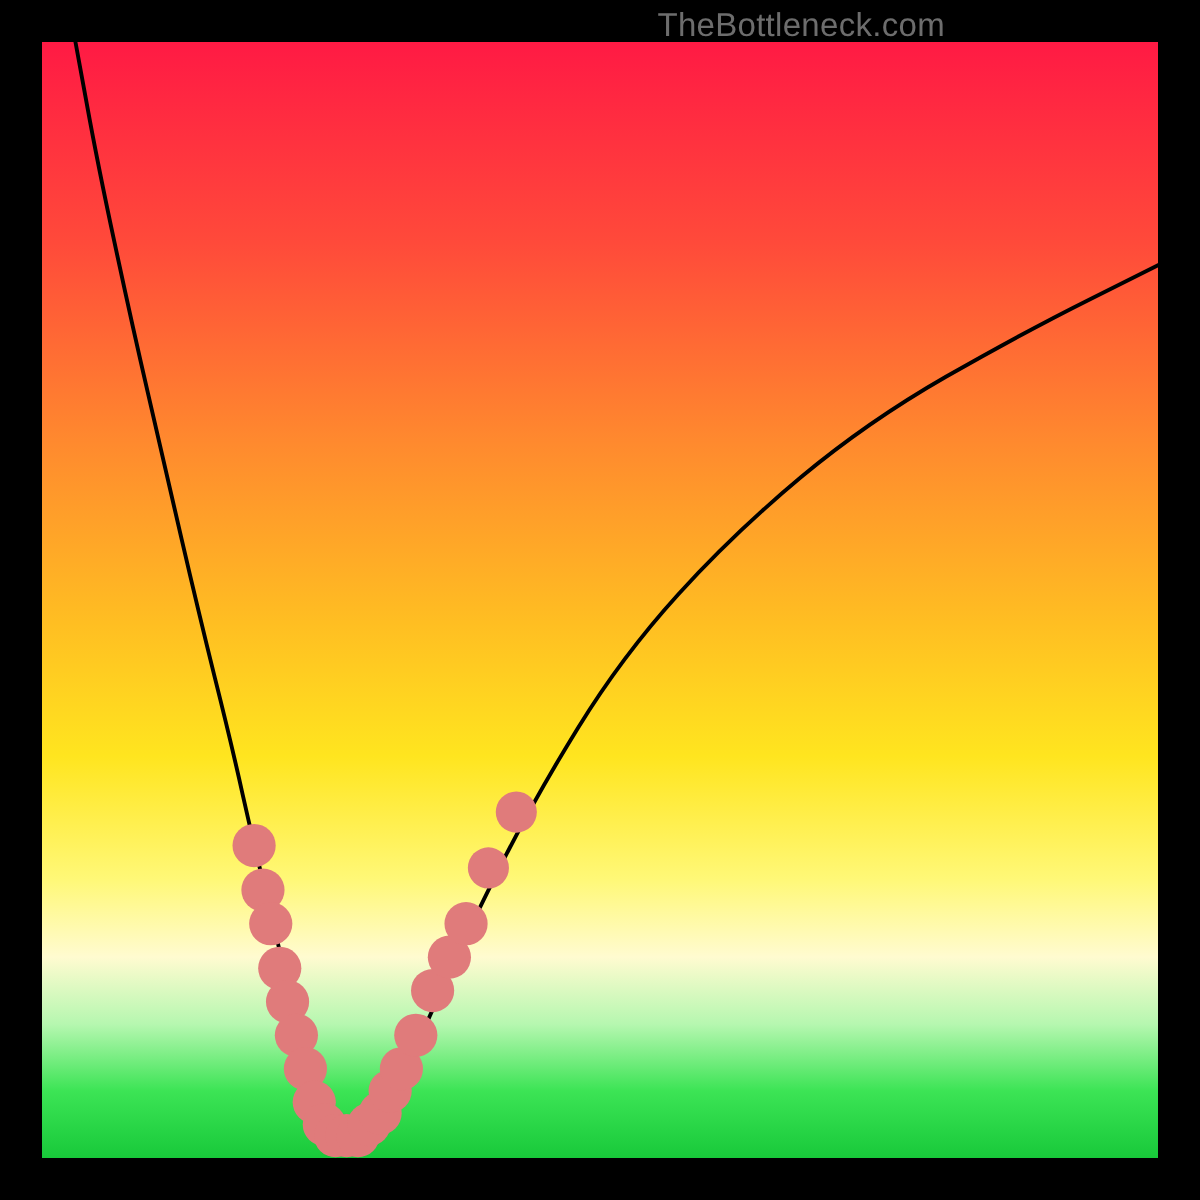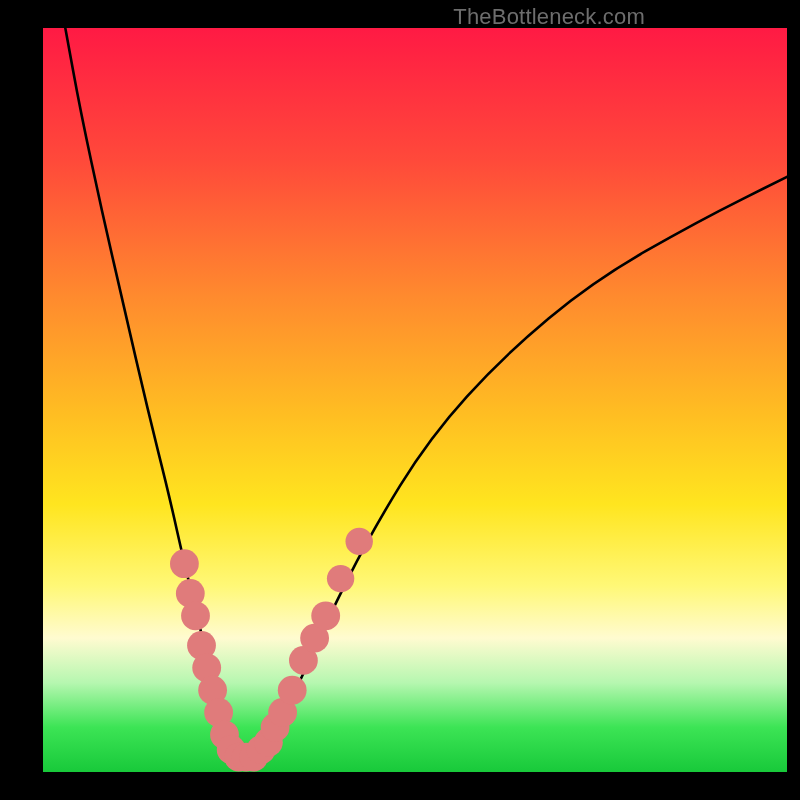--- a/index.html
+++ b/index.html
@@ -9,21 +9,20 @@
     height: 800px;
     overflow: hidden;
     background: #000;
     font-family: Arial, Helvetica, sans-serif;
   }
   .frame {
     position: relative;
     width: 640px;
     height: 800px;
     background: #000;
-    margin-left: 15px;
   }
   .plot-area {
     position: absolute;
     left: 28px;
     top: 28px;
     width: 744px;
     height: 744px;
     
     background: linear-gradient(
       to bottom,

